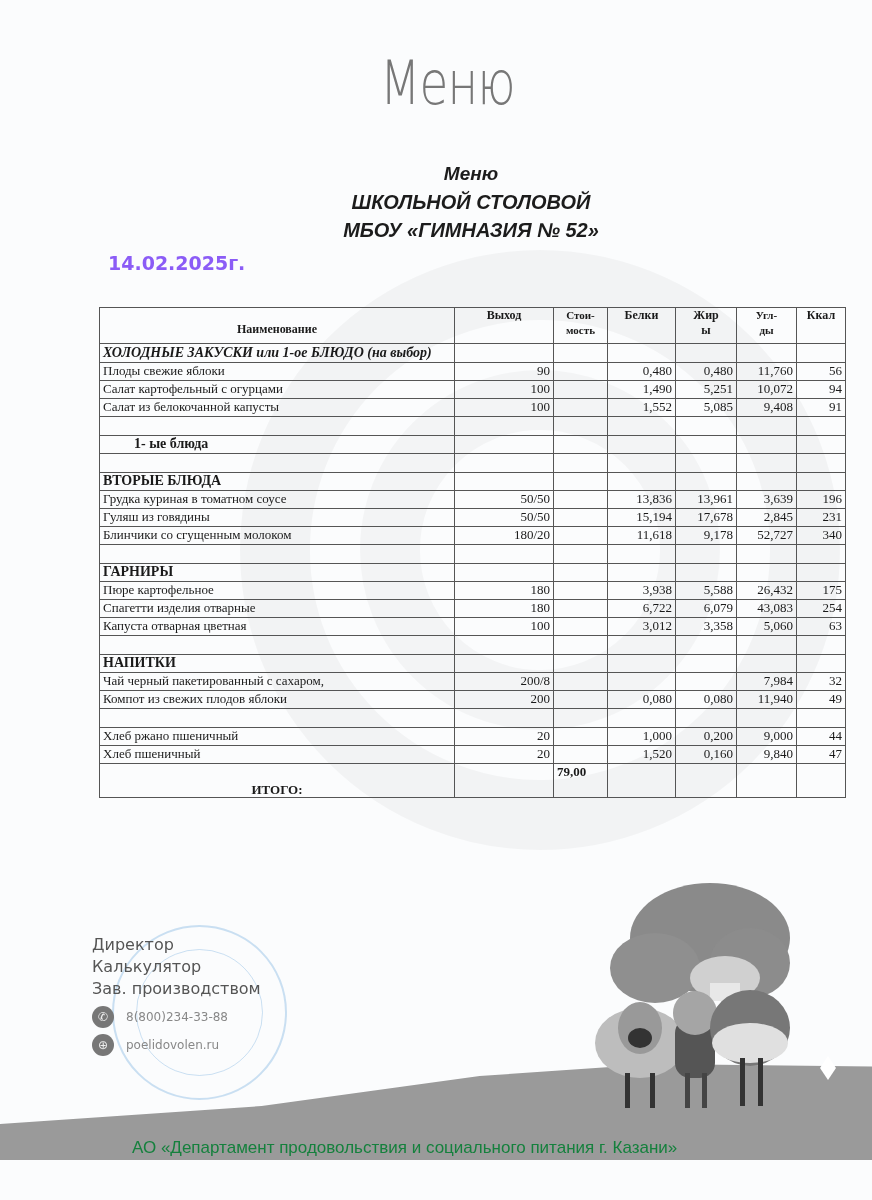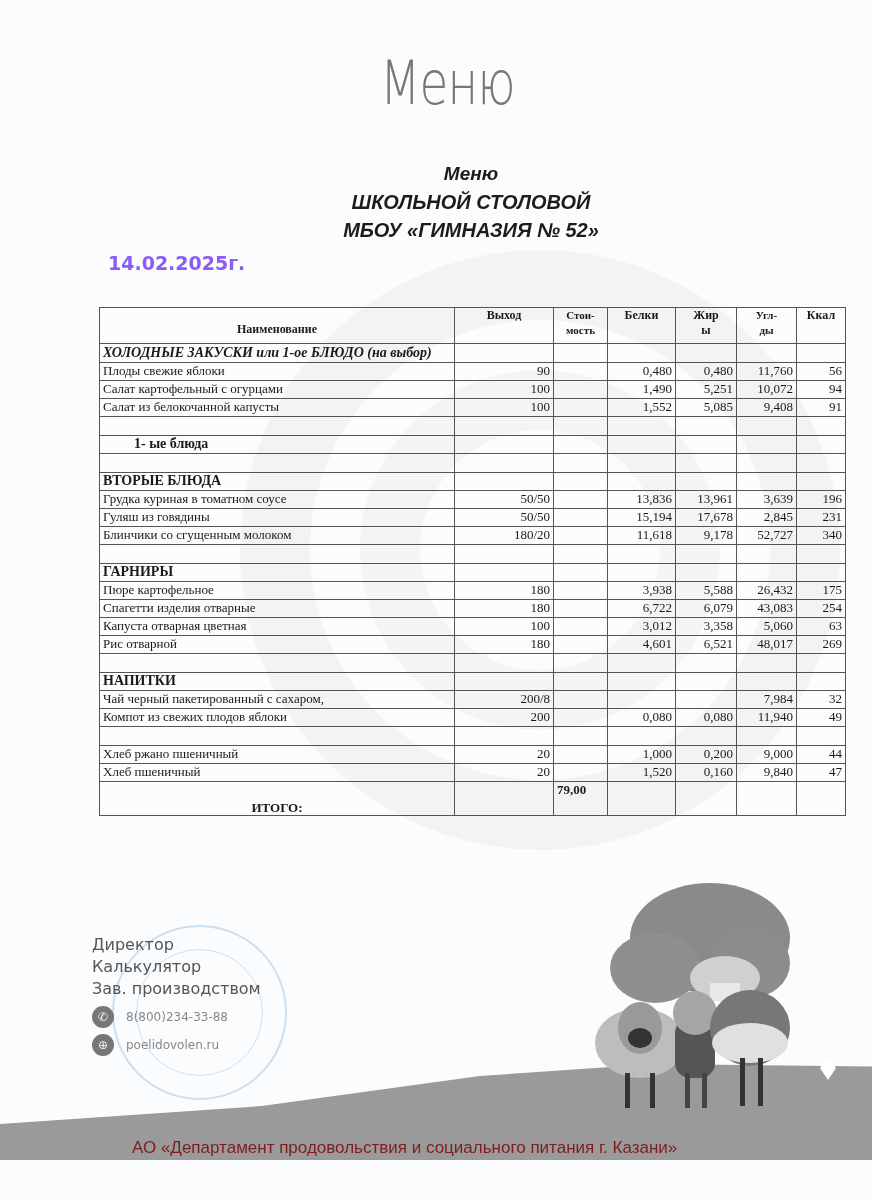--- a/index.html
+++ b/index.html
@@ -69,21 +69,21 @@
     content: ""; position: absolute; left: 22px; top: 22px; right: 22px; bottom: 22px;
     border-radius: 50%; border: 1px solid rgba(110,170,220,0.35);
   }
   .bottom-band {
     position: absolute; left: 0; top: 1040px; width: 872px; height: 120px;
     background: #9a9a9a;
     clip-path: polygon(0 70%, 30% 55%, 55% 30%, 75% 20%, 100% 22%, 100% 100%, 0 100%);
   }
   .band-text {
     position: absolute; left: 132px; top: 1138px;
-    font-family: "Liberation Sans", sans-serif; font-size: 17px; color: #7f1d1d;
+    font-family: "Liberation Sans", sans-serif; font-size: 17px; color: #15803d;
   }
   .illustration { position: absolute; left: 560px; top: 878px; width: 300px; height: 245px; }
 </style>
 </head>
 <body>
 
 <div class="watermark"></div>
 <div class="watermark2"></div>
 
 <div class="handwritten">Меню</div>
@@ -255,29 +255,20 @@
       </tr>
       <tr>
         <td>Капуста отварная цветная</td>
         <td class="ctr">100</td>
         <td class="num"></td>
         <td class="num">3,012</td>
         <td class="num">3,358</td>
         <td class="num">5,060</td>
         <td class="num">63</td>
       </tr>
-      <tr>
-        <td>Рис отварной</td>
-        <td class="ctr">180</td>
-        <td class="num"></td>
-        <td class="num">4,601</td>
-        <td class="num">6,521</td>
-        <td class="num">48,017</td>
-        <td class="num">269</td>
-      </tr>
       <tr style="height: 19px;">
         <td></td>
         <td></td>
         <td></td>
         <td></td>
         <td></td>
         <td></td>
         <td></td>
       </tr>
       <tr>

